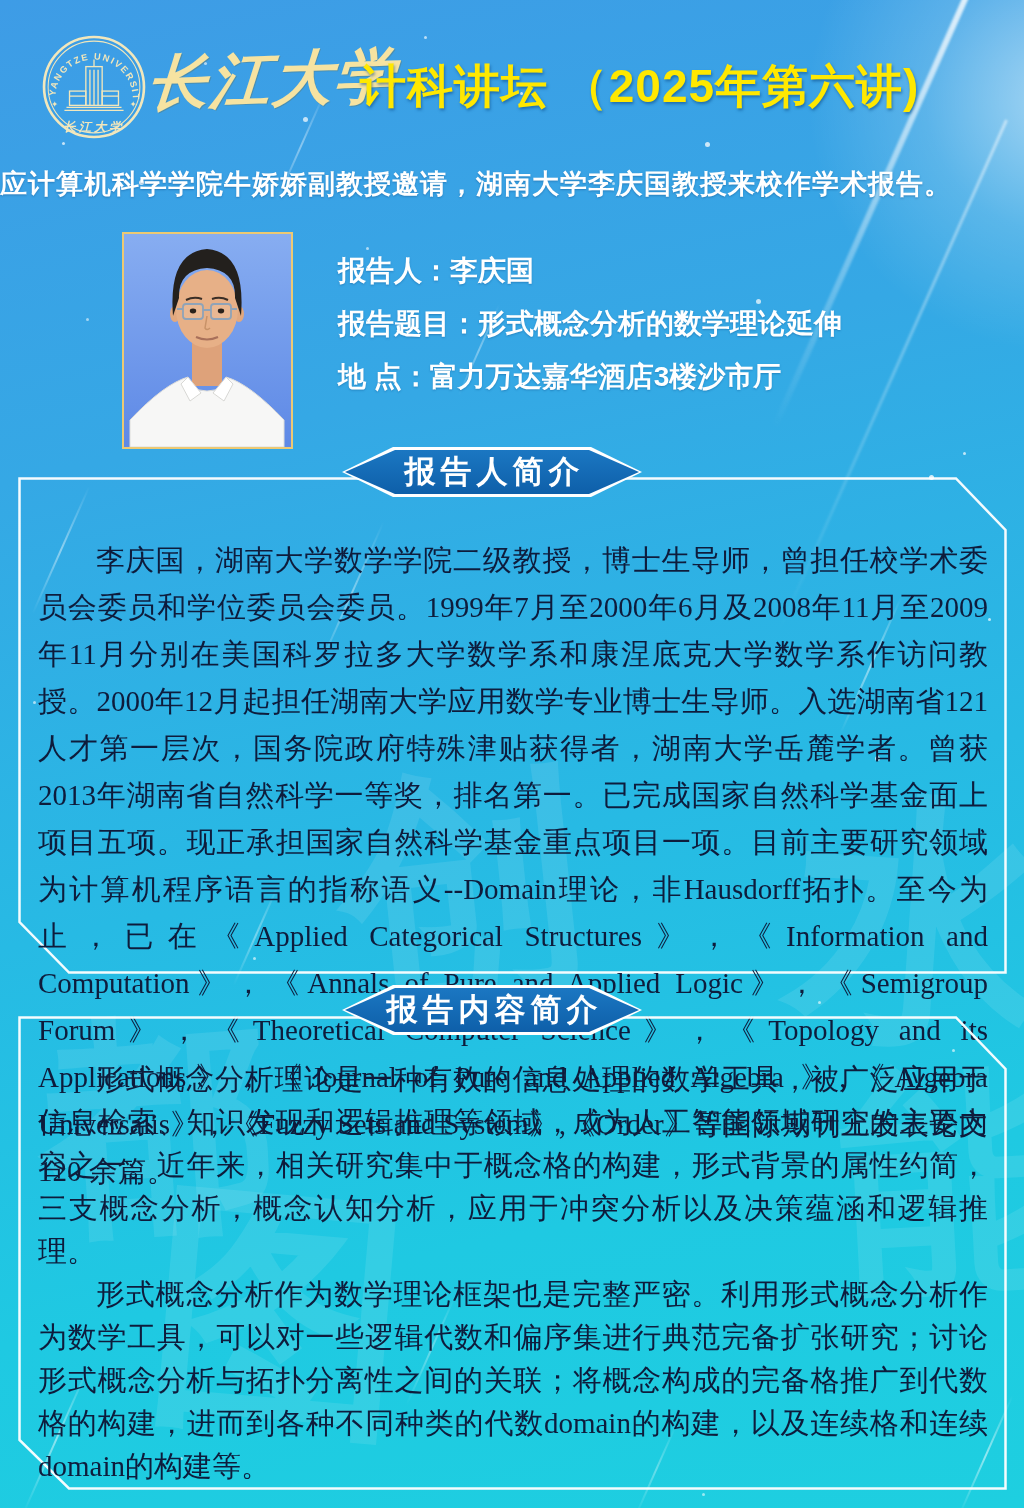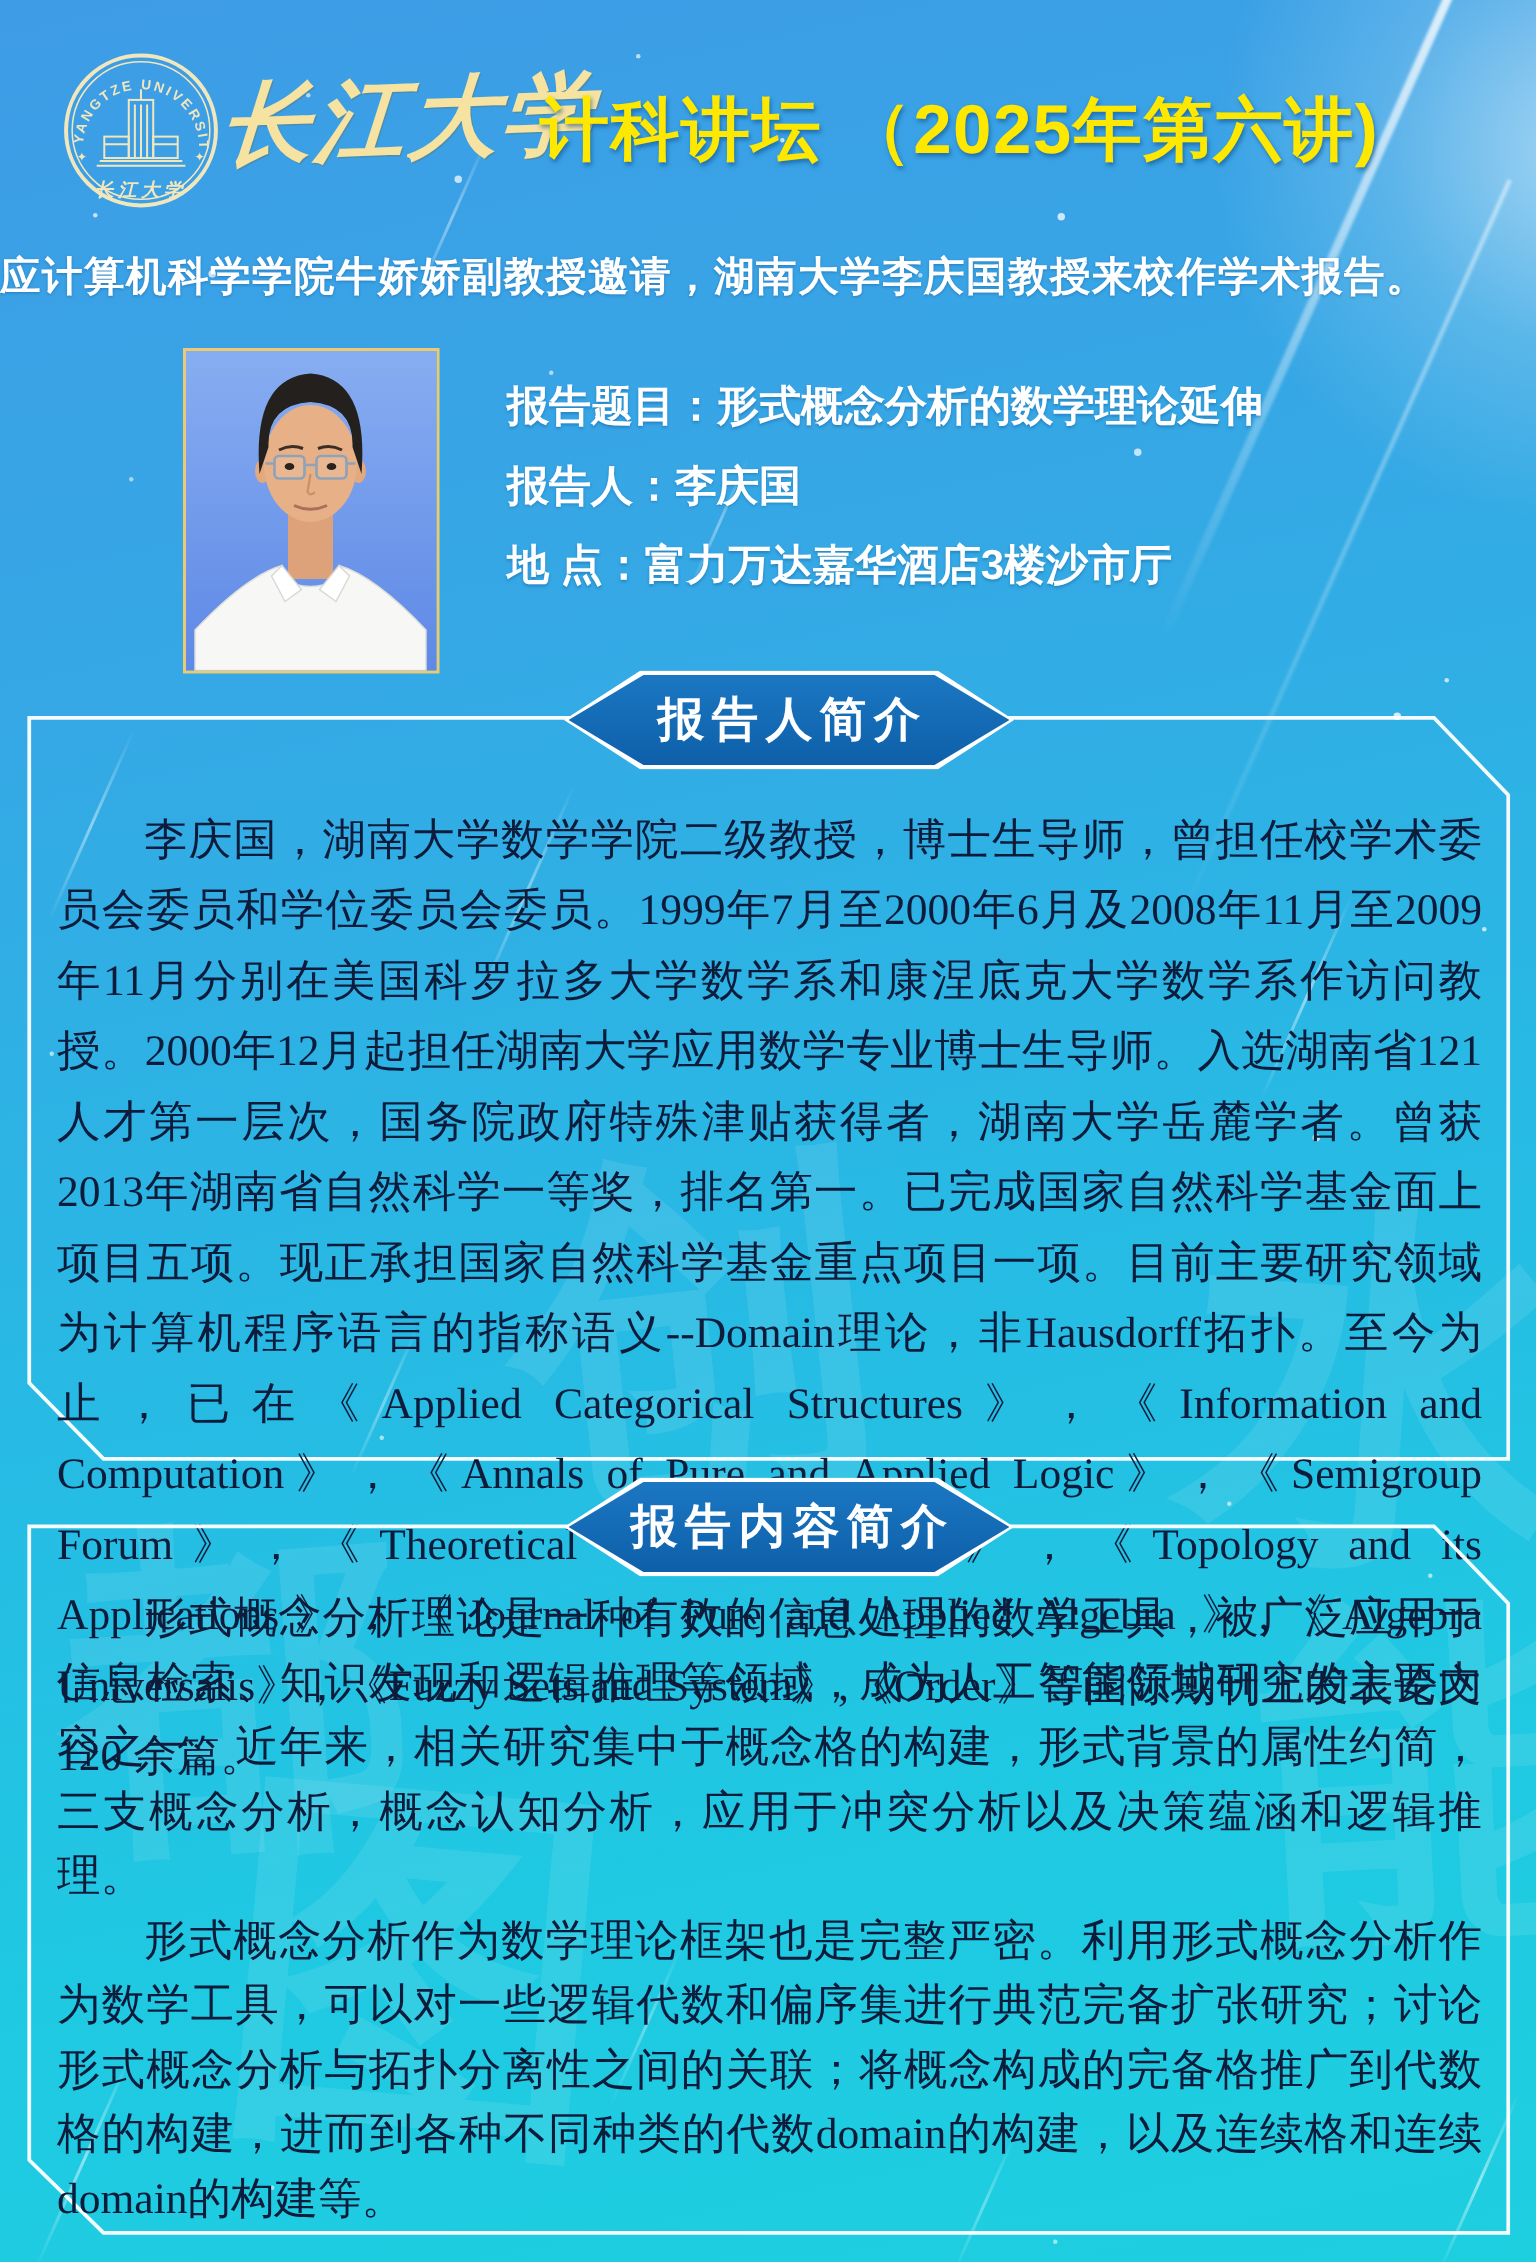--- a/index.html
+++ b/index.html
@@ -39,21 +39,21 @@
     font-weight:bold; color:#ffffff; letter-spacing:1px; text-shadow:0 1px 2px rgba(10,70,130,.4); }
   
   .photo { position:absolute; left:122px; top:232px; width:167px; height:213px;
     border:2px solid #ECC973; box-sizing:content-box; }
   .photo svg { display:block; }
   .info { position:absolute; left:338px; top:252px; }
   .info-row { height:28px; margin-bottom:25px; font-size:28px; font-weight:bold; color:#ffffff;
     white-space:nowrap; text-shadow:0 1px 2px rgba(10,70,130,.35); }
   
   .boxline { position:absolute; pointer-events:none; }
-  .banner { position:absolute; width:300px; height:66px; left:376px;
+  .banner { position:absolute; width:300px; height:50px; left:342px;
     clip-path:polygon(0% 50%, 17% 0%, 83% 0%, 100% 50%, 83% 100%, 17% 100%); background:#ffffff; }
   .banner-inner { position:absolute; left:3px; top:3px; right:3px; bottom:3px;
     clip-path:polygon(0% 50%, 17% 0%, 83% 0%, 100% 50%, 83% 100%, 17% 100%);
     background:linear-gradient(180deg,#1B77C2 0%, #0E5FA9 100%);
     display:flex; align-items:center; justify-content:center; }
   .banner-text { color:#ffffff; font-size:31px; font-weight:bold; letter-spacing:5px; text-indent:5px; }
   .body-text { position:absolute; left:38px; width:950px; color:#0E1C3C; text-align:justify;
     font-family:"Liberation Serif", serif; }
   .body-text p { margin:0; text-indent:2em; }
   .sec1 { top:537px; font-size:29px; line-height:47px; }
@@ -139,22 +139,22 @@
         <path d="M79,76 H87 M59,75 H53 M107,75 H113" fill="none"></path>
       </g>
       <ellipse cx="69" cy="77" rx="3.2" ry="2.4" fill="#2A221C"></ellipse>
       <ellipse cx="97" cy="77" rx="3.2" ry="2.4" fill="#2A221C"></ellipse>
       <path d="M83,82 L81,94 Q83,97 86,94" stroke="#C89268" stroke-width="1.5" fill="none"></path>
       <path d="M72,103 Q83,108 94,103" stroke="#A9705A" stroke-width="2" fill="none"></path>
     </svg>
   </div>
 
   <div class="info">
+    <div class="info-row"><span>报告人：</span><span>李庆国</span></div>
     <div class="info-row"><span>报告题目：</span><span>形式概念分析的数学理论延伸</span></div>
-    <div class="info-row"><span>报告人：</span><span>李庆国</span></div>
     <div class="info-row"><span>地 点：</span><span>富力万达嘉华酒店3楼沙市厅</span></div>
   </div>
 
   <svg class="boxline" style="left:18px; top:477px;" width="989" height="497" viewBox="0 0 989 497">
     <polygon points="1.5,1.5 938,1.5 987.5,53 987.5,495.5 51,495.5 1.5,445" fill="none" stroke="rgba(255,255,255,0.95)" stroke-width="2.5"></polygon>
   </svg>
   <div class="banner" style="top:447px;">
     <div class="banner-inner">
       <span class="banner-text">报告人简介</span>
     </div>

